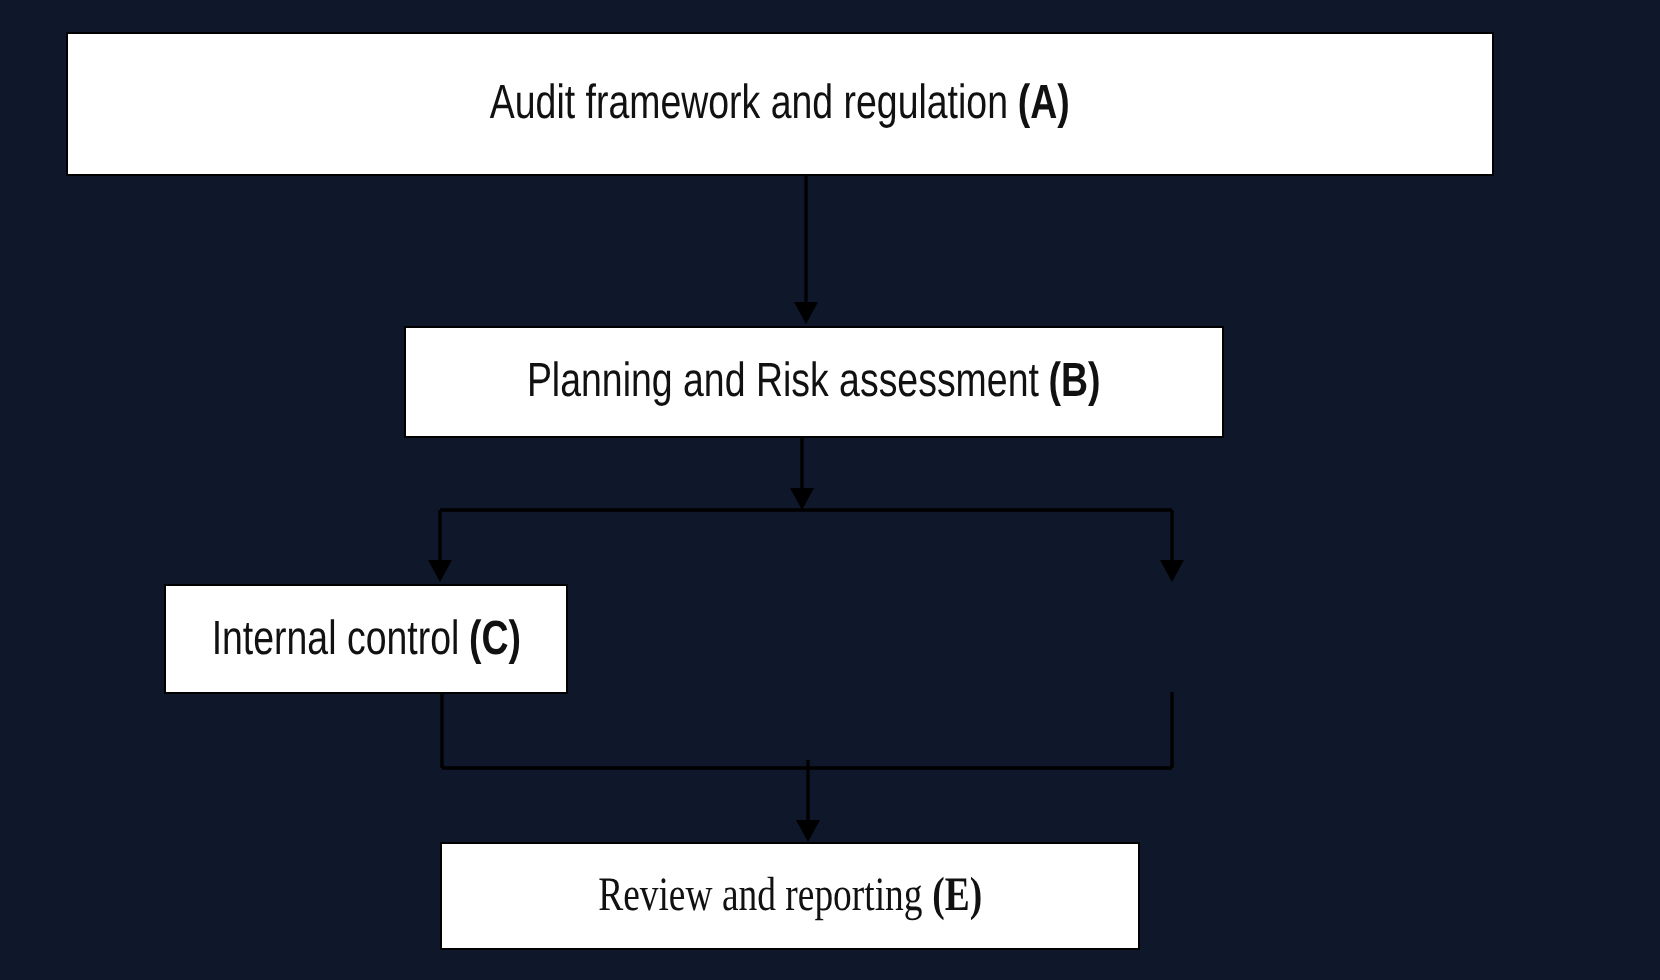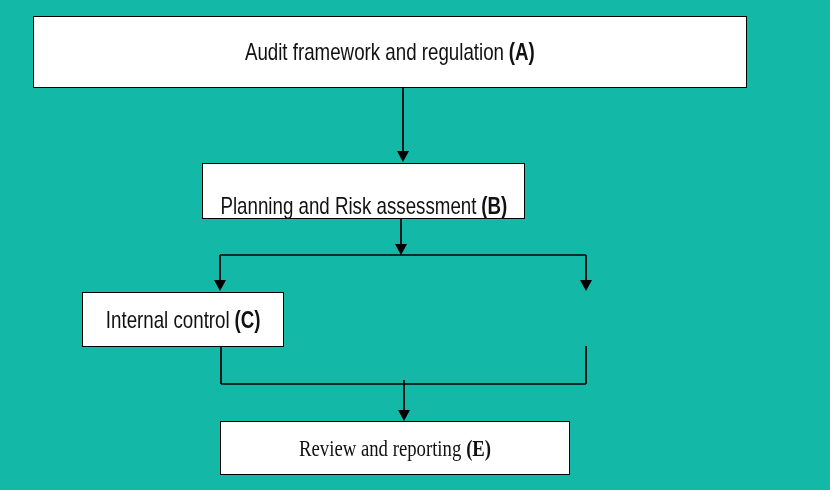--- a/index.html
+++ b/index.html
@@ -4,21 +4,21 @@
 <style>
   html, body {
     margin: 0;
     padding: 0;
     background: #ffffff;
   }
   .canvas {
     position: relative;
     width: 830px;
     height: 490px;
-    background: #14b8a6;
+    background: #0f172a;
     font-family: "Liberation Sans", "DejaVu Sans", sans-serif;
     overflow: hidden;
   }
   .connectors {
     position: absolute;
     left: 0;
     top: 0;
     width: 830px;
     height: 490px;
   }
@@ -38,21 +38,21 @@
     display: inline-block;
     white-space: nowrap;
     transform: scaleX(0.78);
     transform-origin: center center;
   }
   .node .code {
     font-weight: bold;
     margin-left: 0.26em;
   }
   .node-a { left: 33px;  top: 16px;  width: 714px; height: 72px; }
-  .node-b { left: 202px; top: 163px; width: 323px; height: 56px; align-items: flex-end; }
+  .node-b { left: 202px; top: 163px; width: 410px; height: 56px; }
   .node-c { left: 82px;  top: 292px; width: 202px; height: 55px; }
   .node-d { left: 467px; top: 292px; width: 221px; height: 54px; }
   .node-e { left: 220px; top: 421px; width: 350px; height: 54px; font-family: Liberation Serif, serif; }
 </style>
 </head>
 <body>
 
 <div class="canvas">
 
   <svg class="connectors" width="830" height="490" viewBox="0 0 830 490" xmlns="http://www.w3.org/2000/svg">

